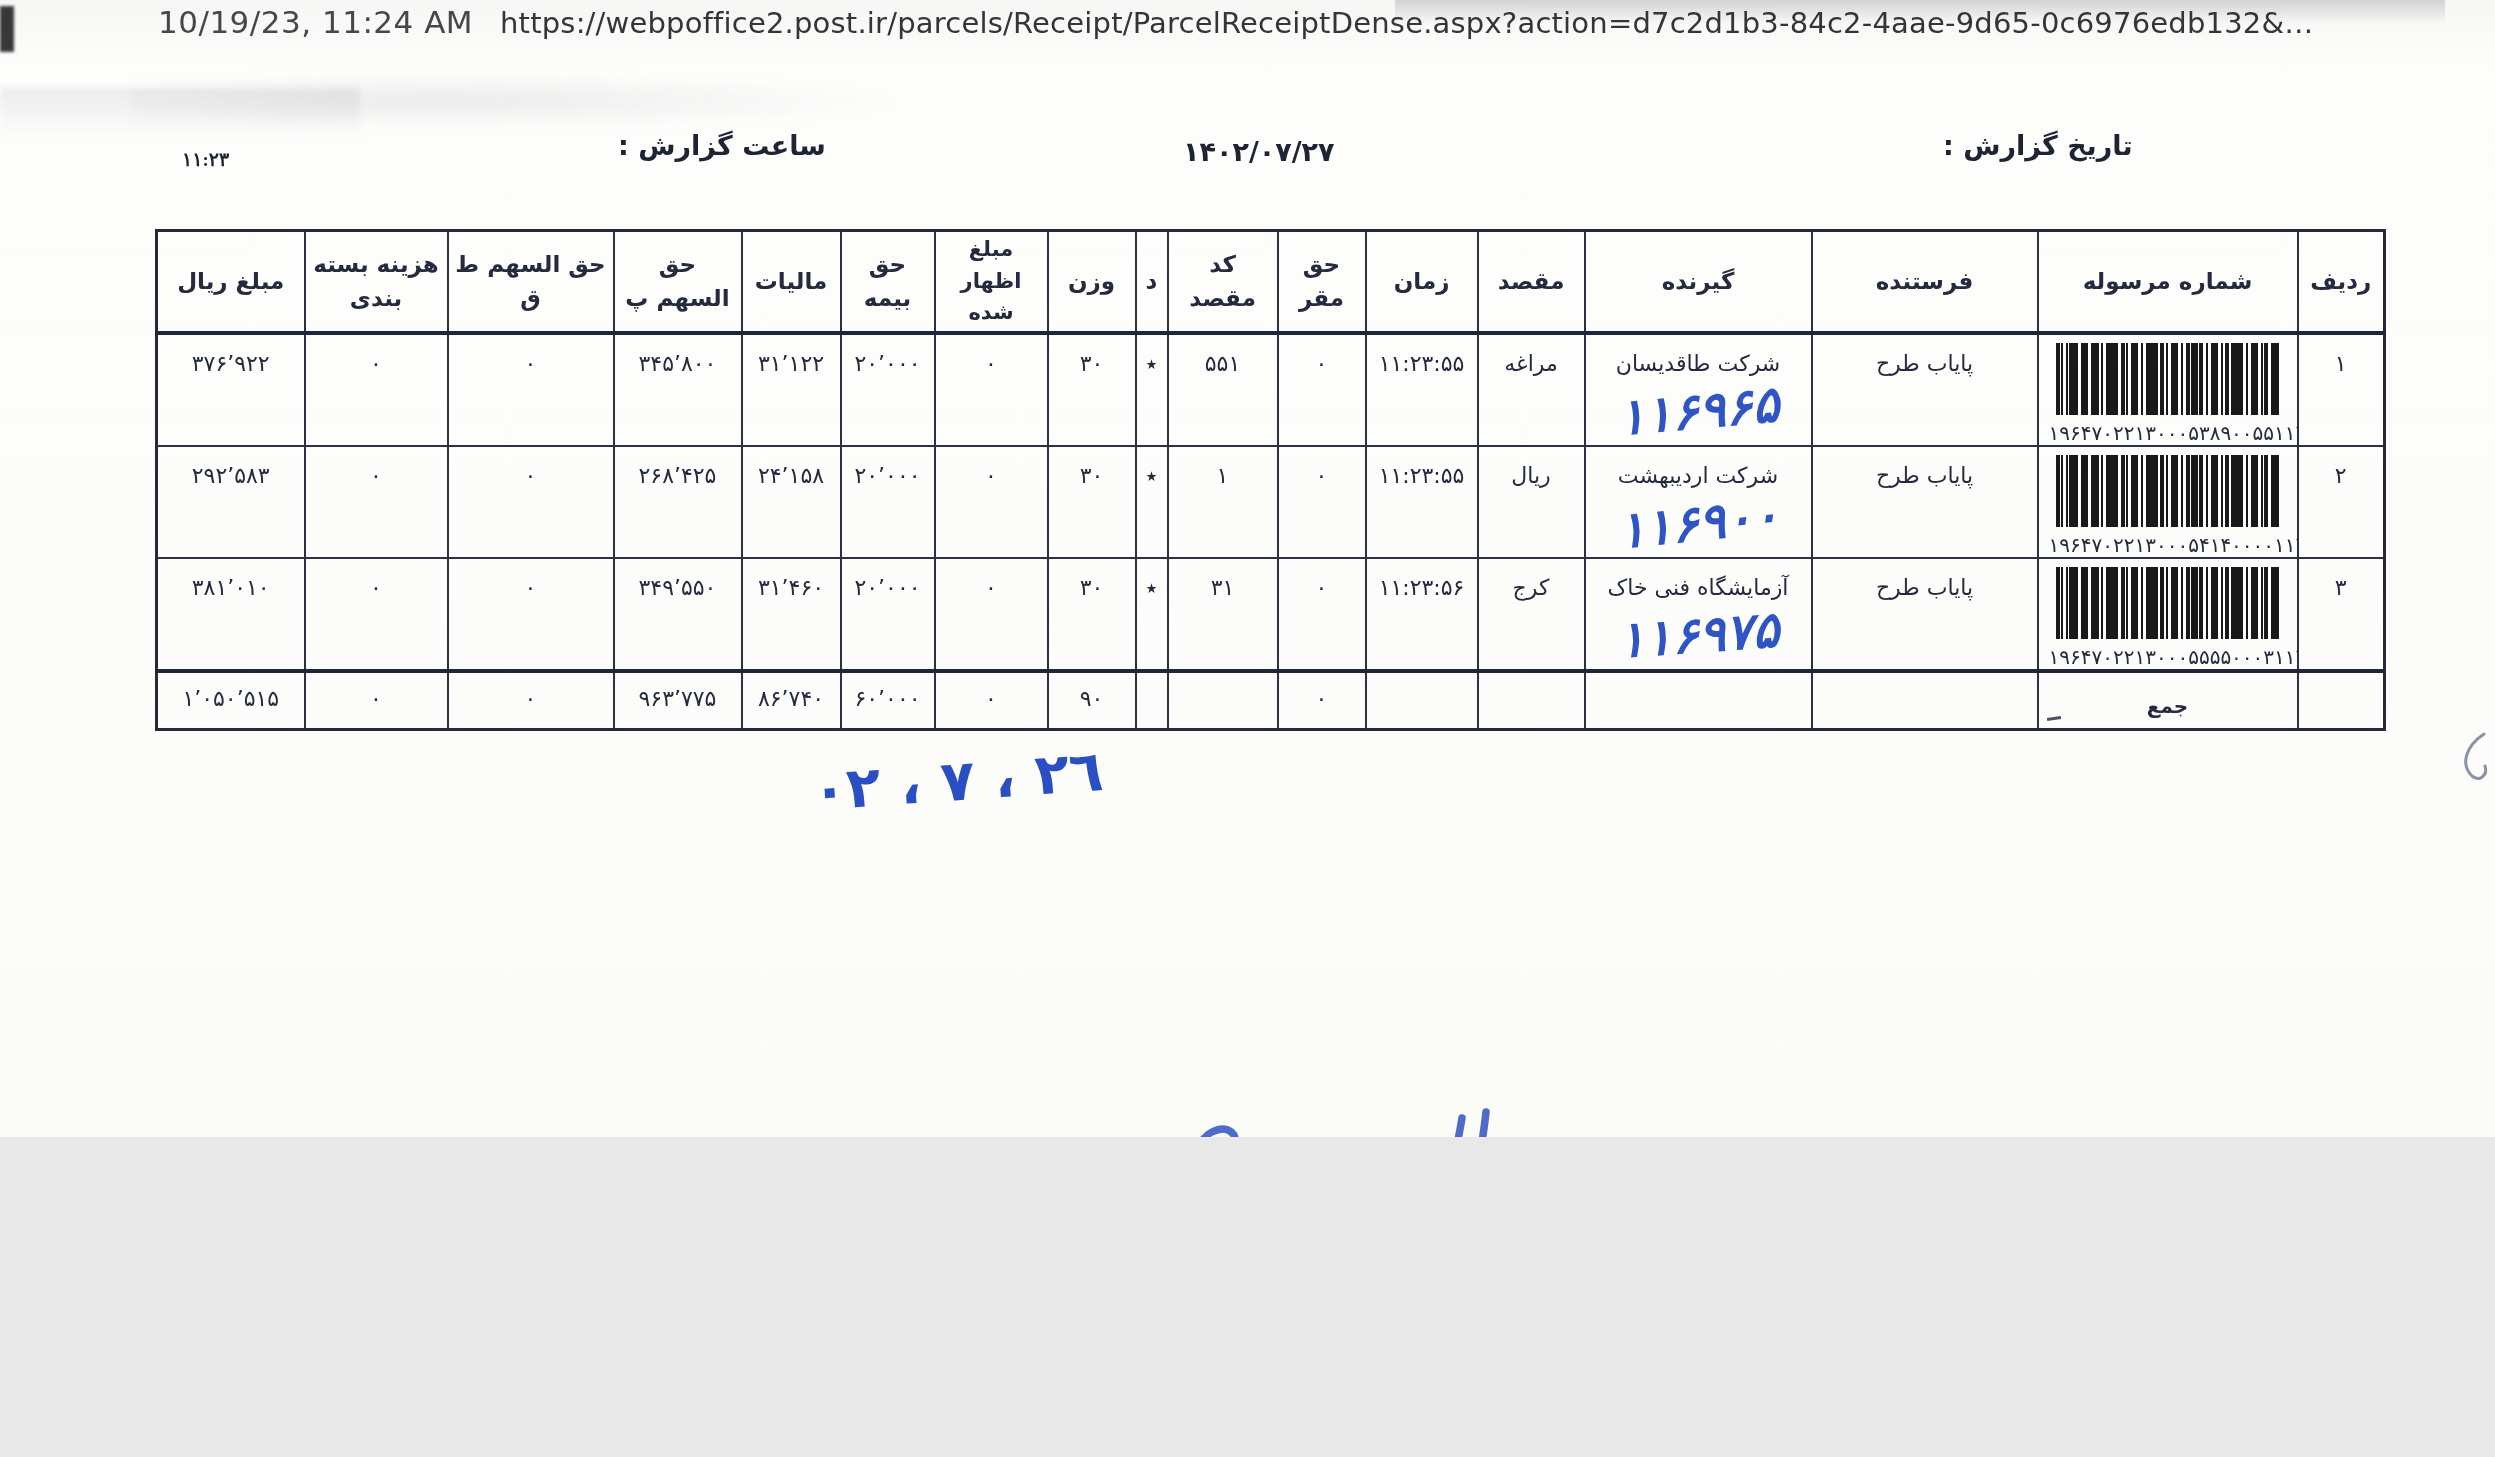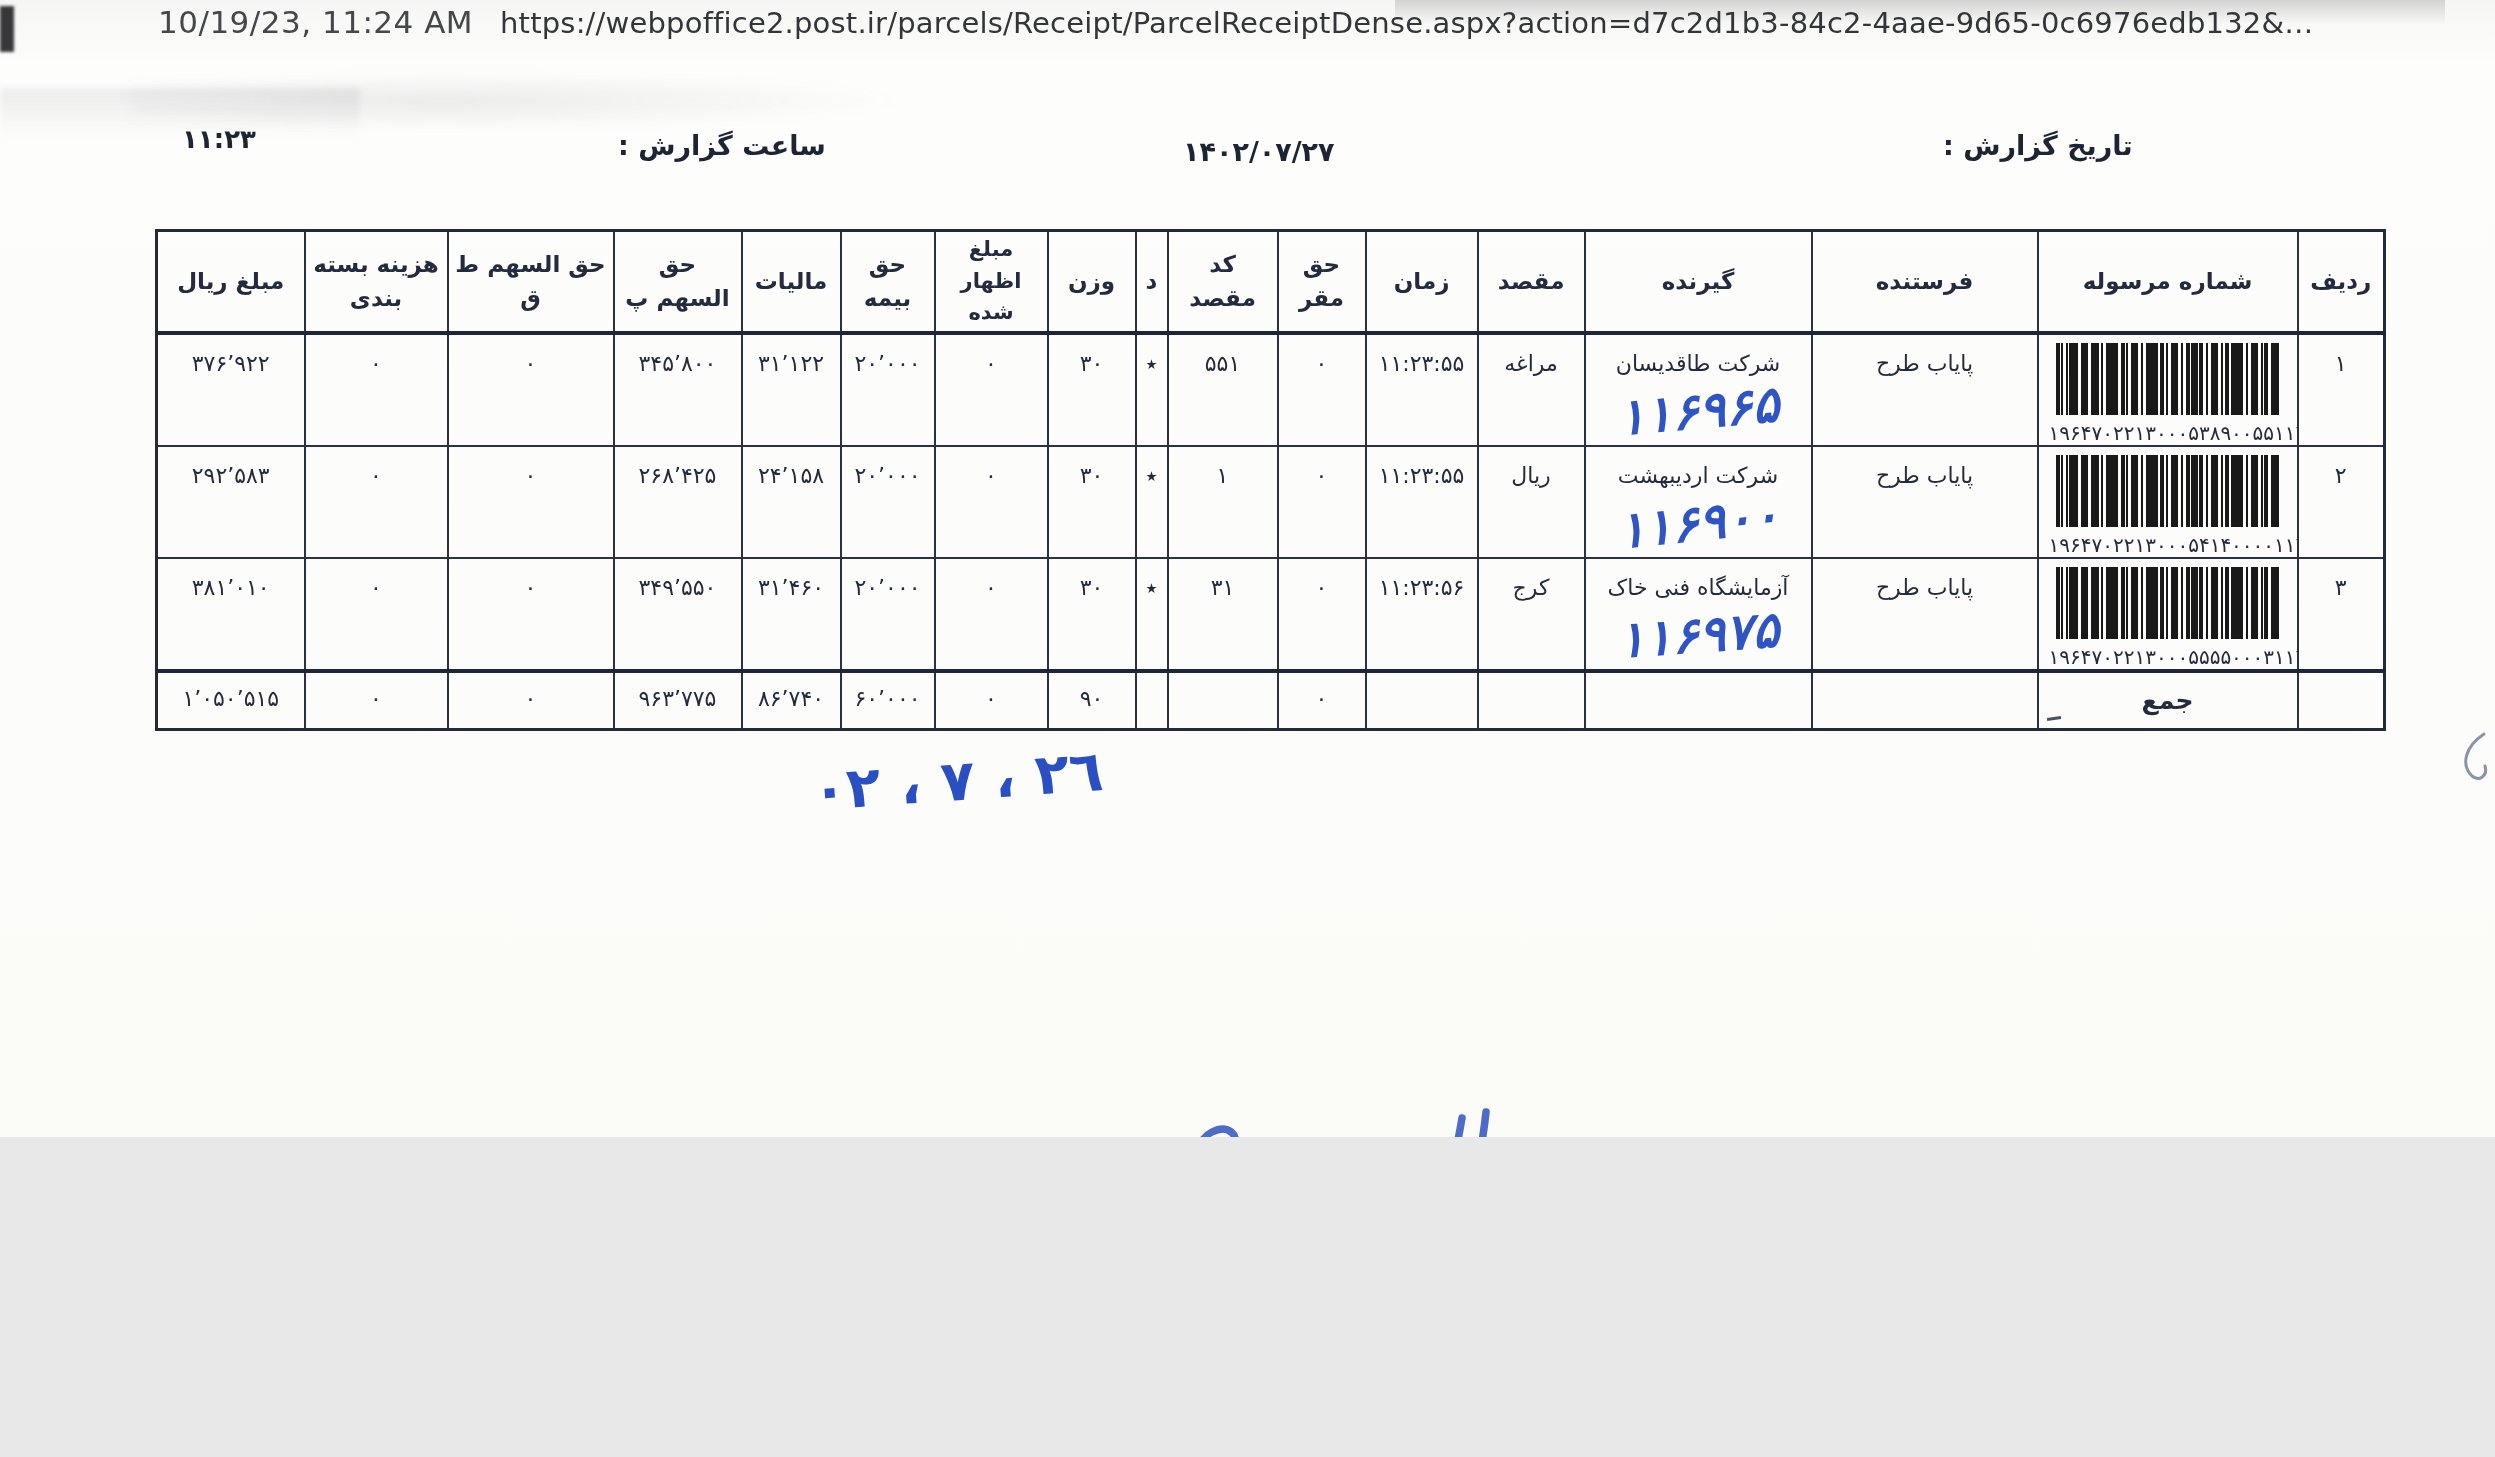--- a/index.html
+++ b/index.html
@@ -14,21 +14,21 @@
 
   
   .print-date{position:absolute;left:158px;top:4px;font-size:31px;color:#46474b;letter-spacing:.5px;white-space:nowrap;}
   .print-url{position:absolute;left:500px;top:6px;font-size:29px;color:#343538;letter-spacing:.2px;white-space:nowrap;}
 
   
   .rep{position:absolute;color:#1d2433;font-weight:700;white-space:nowrap;}
   .label-date{left:1943px;top:130px;font-size:27px;}
   .value-date{left:1183px;top:136px;font-size:27px;letter-spacing:1px;}
   .label-time{left:618px;top:130px;font-size:27px;}
-  .value-time{left:182px;top:124px;font-size:26px;}
+  .value-time{left:182px;top:148px;font-size:19px;font-family:Liberation Serif, serif;}
 
   
   .receipt-table{position:absolute;left:155px;top:229px;width:2228px;border-collapse:collapse;table-layout:fixed;direction:rtl;color:#252b3e;}
   .receipt-table th,.receipt-table td{border:2px solid #2b3142;overflow:hidden;}
   .receipt-table{border:3px solid #242a3a;}
   .receipt-table thead tr{height:91px;border-bottom:4px solid #20263a;}
   .receipt-table th{font-size:23px;font-weight:700;vertical-align:middle;padding:2px 4px;line-height:1.5;}
   .receipt-table th.small-h{font-size:21px;}
   .receipt-table td{font-size:22px;vertical-align:top;padding:16px 4px 2px;text-align:center;}
   tr.row-1{height:109px;} tr.row-2{height:95px;} tr.row-3{height:98px;}
@@ -37,21 +37,21 @@
   td.c-parcel{padding:6px 8px 0;}
   .barcode{height:72px;width:92%;margin:2px auto 4px;background-color:transparent;background-image:
      repeating-linear-gradient(90deg,#191919 0 2px,transparent 2px 5px),
      repeating-linear-gradient(90deg,#191919 0 4px,transparent 4px 13px),
      repeating-linear-gradient(90deg,transparent 0 17px,#191919 17px 20px);}
   .bc-num{direction:ltr;text-align:left;font-size:20px;letter-spacing:2.5px;padding:2px 2px 0;white-space:nowrap;}
   .recv-name{font-size:22px;}
   .hand-note{font-size:50px;font-weight:700;color:#2f55c5;letter-spacing:5px;margin-top:6px;transform:rotate(-5deg);font-style:italic;}
   tr.row-2 .hand-note{transform:rotate(-6deg);}
   tr.row-3 .hand-note{transform:rotate(-4deg);}
-  .sum-label{font-size:25px;font-weight:700;display:block;margin-top:0;}
+  .sum-label{font-size:20px;font-weight:700;display:block;margin-top:8px;}
   .sum-label-cell{position:relative;}
   .pen-dash{position:absolute;left:8px;bottom:8px;width:14px;height:3px;background:#4b5060;transform:rotate(-8deg);}
 
   
   .hand-date{position:absolute;left:812px;top:748px;direction:ltr;font-size:56px;font-weight:700;color:#2a4fc3;letter-spacing:11px;transform:rotate(-4deg);white-space:nowrap;}
   .signature{position:absolute;left:950px;top:1090px;}
   .sig-line{position:absolute;left:985px;top:1300px;}
   .edge-mark{position:absolute;left:2452px;top:728px;}
 </style>
 </head>

